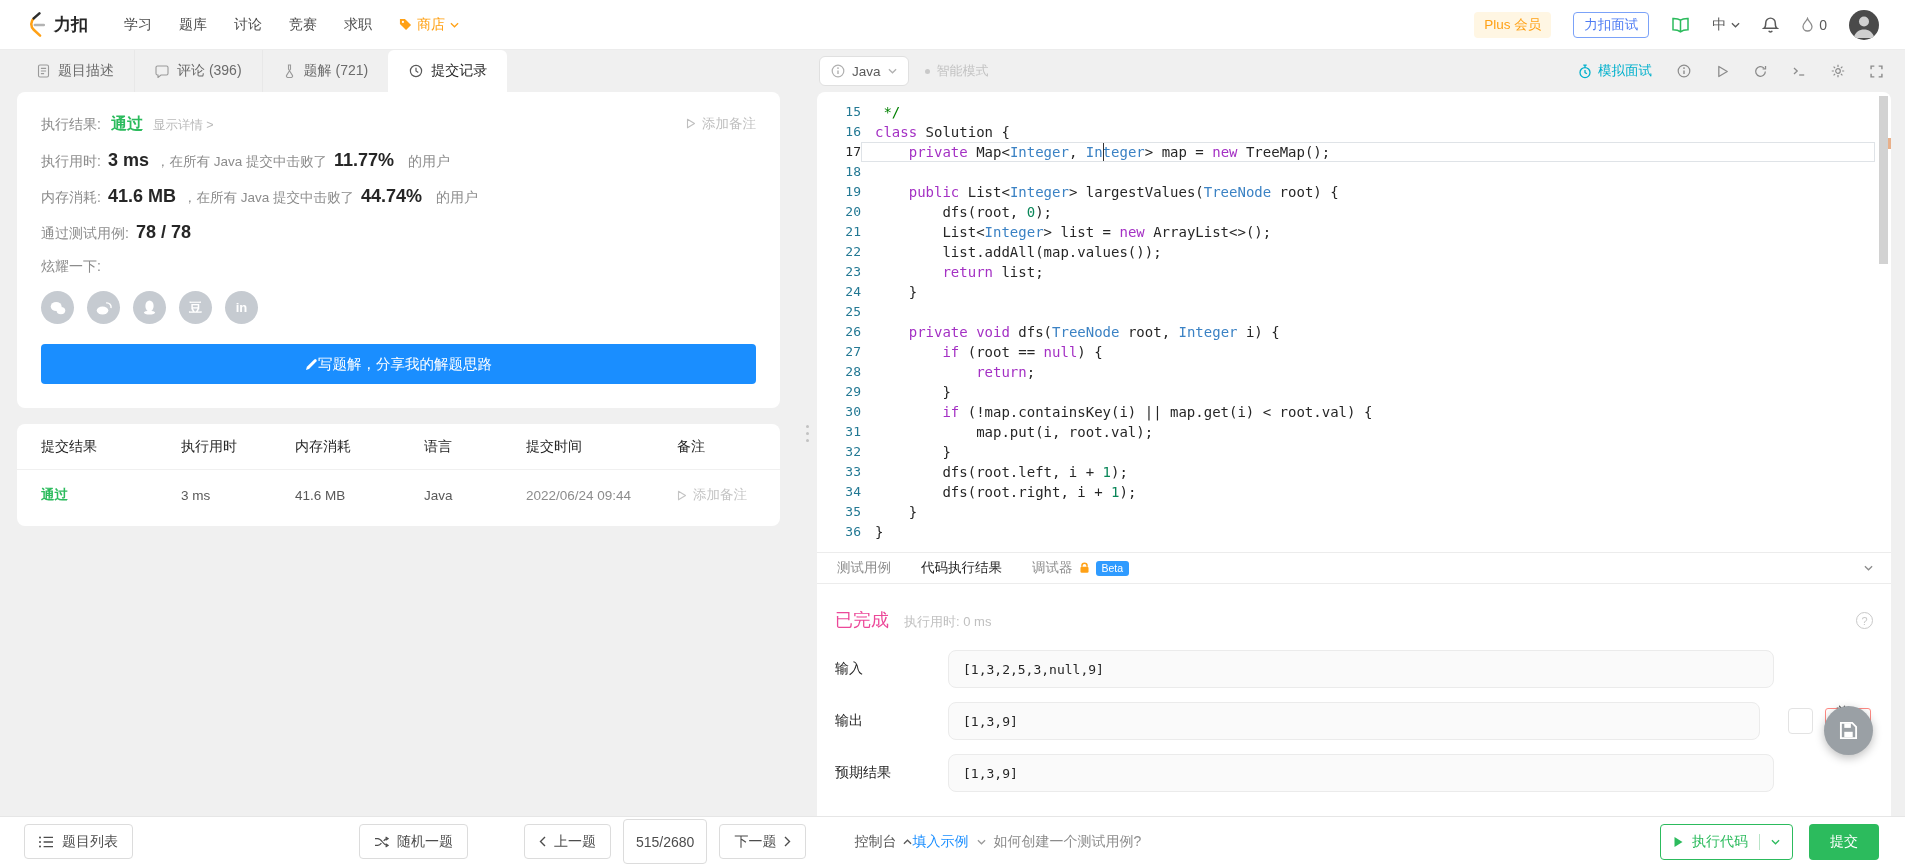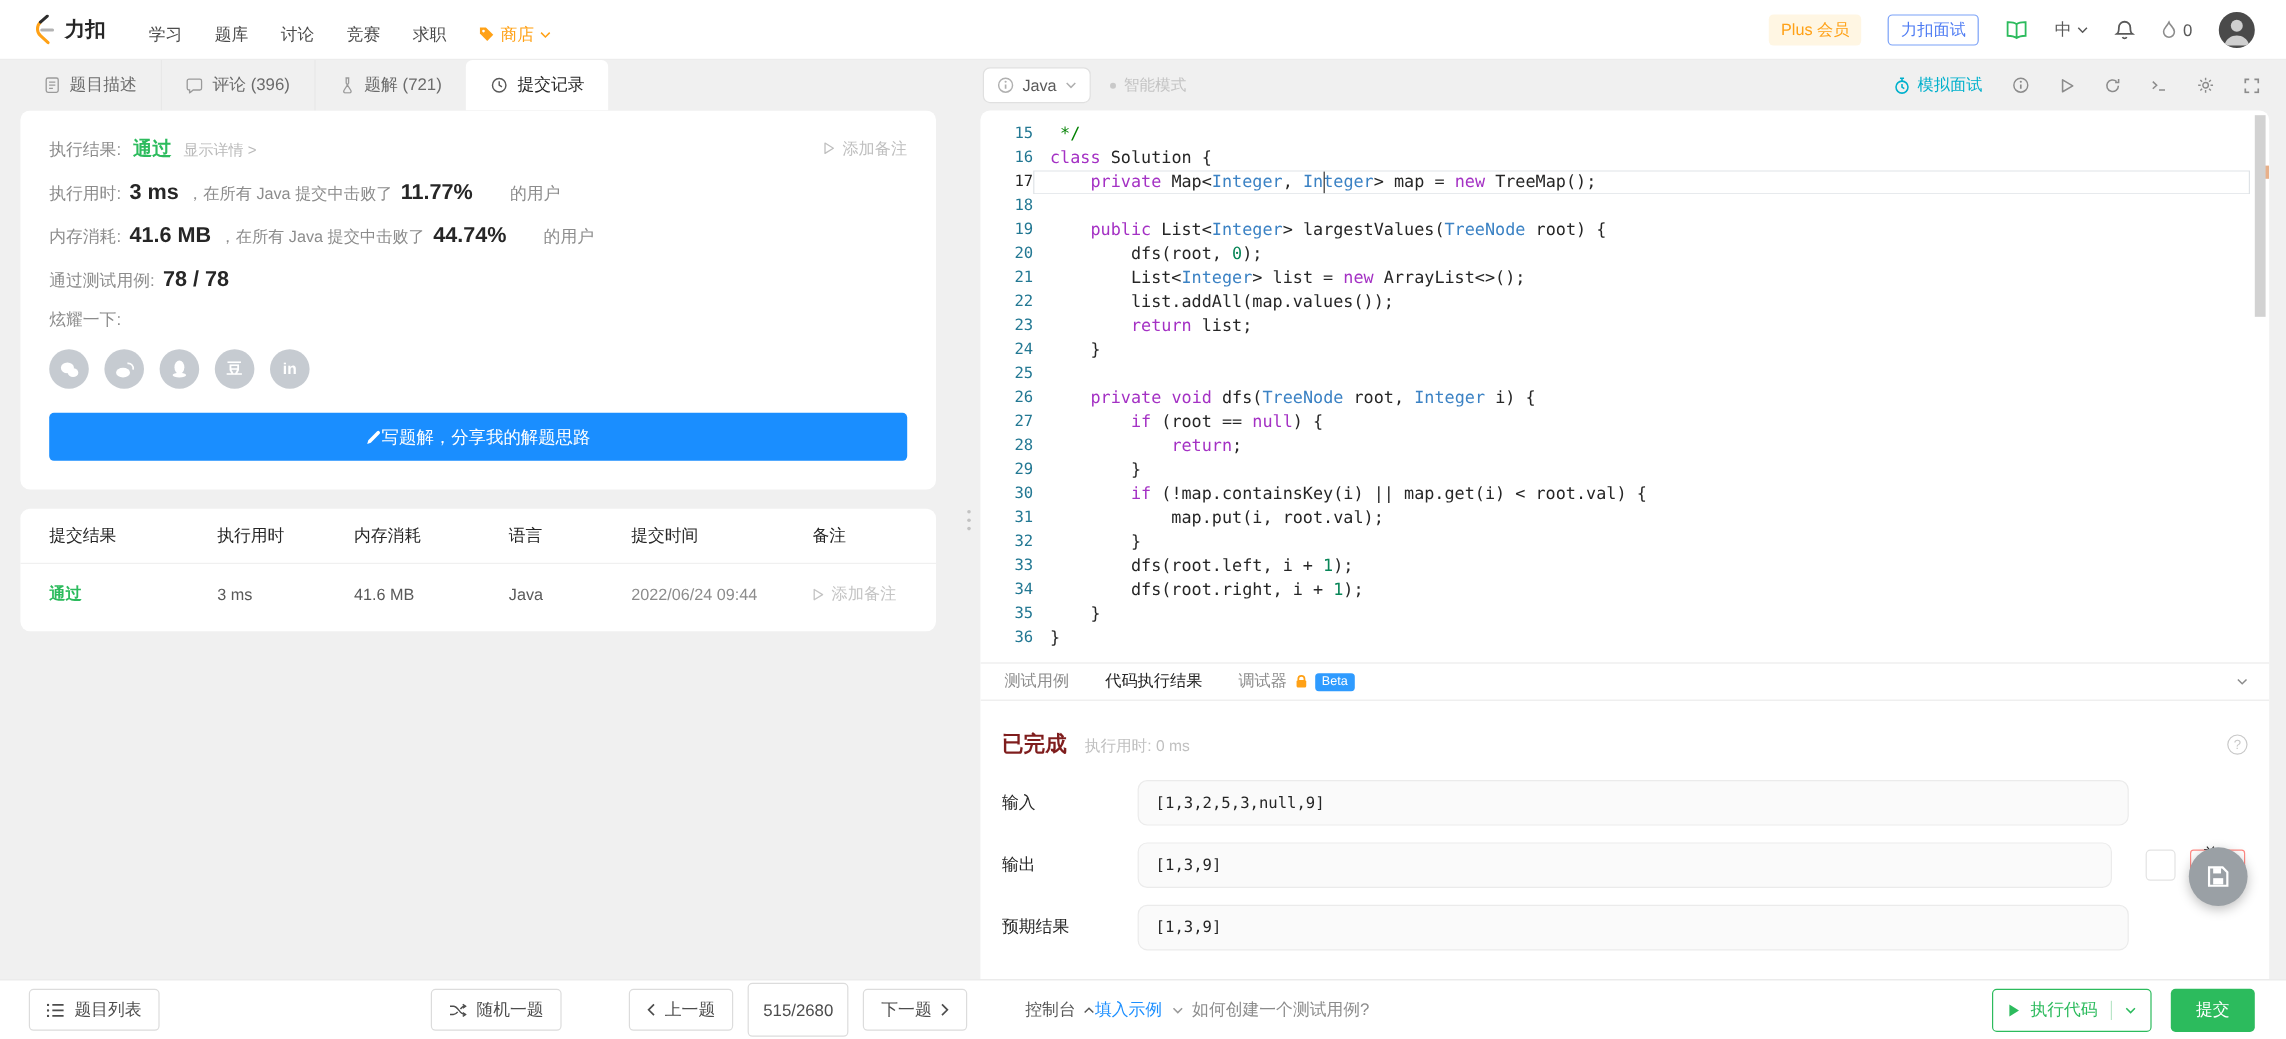--- a/index.html
+++ b/index.html
@@ -2,21 +2,21 @@
 <html><head>
 <meta charset="utf-8">
 <style>
 *{box-sizing:border-box;margin:0;padding:0}
 html,body{width:1905px;height:866px;overflow:hidden}
 body{font-family:"Liberation Sans","DejaVu Sans",sans-serif;background:#f0f0f0;color:#262626;font-size:14px}
 .app{display:flex;flex-direction:column;height:866px;position:relative}
 
 
 .navbar{height:50px;background:#fff;border-bottom:1px solid #ececec;display:flex;align-items:center;justify-content:space-between;padding:0 26px 0 24px;flex:0 0 auto}
-.nav-left{display:flex;align-items:flex-end}
+.nav-left{display:flex;align-items:center}
 .brand{display:flex;align-items:center;gap:8px;cursor:pointer}
 .brand-name{font-size:17px;font-weight:700;color:#262626}
 .nav-menu{display:flex;align-items:center;margin-left:36px;gap:27px}
 .nav-item{color:#4b4b4b;font-size:14px;cursor:pointer;text-decoration:none}
 .store{display:flex;align-items:center;gap:5px;margin-left:27px;color:#ffa116;cursor:pointer}
 .nav-right{display:flex;align-items:center;gap:22px}
 .plus-pill{background:#fff6e3;color:#ffa116;padding:4px 10px;border-radius:4px;font-size:13.5px;cursor:pointer}
 .interview-pill{border:1px solid #7ba2f8;color:#4d7bf3;background:#fff;padding:3px 10px;border-radius:4px;font-size:13.5px;cursor:pointer}
 .lang-switch{display:flex;align-items:center;gap:5px;color:#595959;cursor:pointer}
 .streak{display:flex;align-items:center;gap:5px;color:#595959}
@@ -35,21 +35,21 @@
 .left-scroll{flex:1;padding:0 17px;overflow:hidden}
 .card{background:#fff;border-radius:8px}
 .result-card{padding:22px 24px 24px}
 .rrow{display:flex;align-items:baseline;margin-bottom:15px}
 .lbl{color:#8c8c8c;font-size:14px}
 .cm{font-size:13.5px}
 .status-pass{color:#2cbb5d;font-size:16px;font-weight:600;margin-left:10px;text-decoration:none;cursor:pointer}
 .detail-link{color:#b9b9b9;font-size:12.5px;margin-left:10px;text-decoration:none;cursor:pointer}
 .add-note{margin-left:auto;color:#bfbfbf;font-size:13.5px;display:flex;align-items:center;gap:6px;cursor:pointer}
 .big{font-size:18px;font-weight:700;color:#262626;margin:0 7px}
-.suffix{margin-left:24px}
+.suffix{margin-left:7px}
 .share-row{display:flex;align-items:center;gap:13px;margin:6px 0 20px}
 .share-circle{width:33px;height:33px;border-radius:50%;background:#c6cbd1;display:flex;align-items:center;justify-content:center;cursor:pointer}
 .s-txt{color:#fff;font-size:13px;font-weight:700}
 .share-btn{width:100%;height:40px;border:none;border-radius:4px;background:#1a8eff;color:#fff;font-size:14.5px;display:flex;align-items:center;justify-content:center;gap:0;cursor:pointer;font-family:Liberation Mono, monospace}
 
 .table-card{margin-top:16px;padding-bottom:6px}
 .sub-head,.sub-row{display:grid;grid-template-columns:140px 114px 129px 102px 151px 1fr;align-items:center;padding-left:24px;padding-right:16px}
 .sub-head{height:46px;border-bottom:1px solid #f0f0f0}
 .sub-head .c{font-size:14px;color:#262626;font-weight:500}
 .sub-row{height:50px}
@@ -88,21 +88,21 @@
 .ruler-mark{position:absolute;right:0;top:46px;width:5px;height:11px;background:#e8b08a}
 
 .console-tabs{height:32px;border-top:1px solid #ececec;border-bottom:1px solid #ececec;display:flex;align-items:center;gap:30px;padding:0 20px;position:relative}
 .ctab{display:flex;align-items:center;gap:6px;font-size:13.5px;color:#8c8c8c;cursor:pointer}
 .ctab.active{color:#262626;font-weight:400}
 .beta{background:#2f9bff;color:#fff;font-size:10.5px;border-radius:3px;padding:1.5px 6px}
 .ctab-collapse{position:absolute;right:18px;color:#8c8c8c;cursor:pointer}
 
 .console-body{flex:1;position:relative;padding:24px 20px 0 18px}
 .c-status-row{display:flex;align-items:baseline}
-.c-status{font-size:18px;font-weight:700;color:#7f1d1d}
+.c-status{font-size:18px;font-weight:400;color:#ec4899}
 .c-run{margin-left:15px;color:#c0c0c0;font-size:13px}
 .q-ic{position:absolute;right:18px;top:28px;width:17px;height:17px;border:1.3px solid #c9c9c9;border-radius:50%;color:#c9c9c9;font-size:11px;display:flex;align-items:center;justify-content:center;cursor:pointer}
 .cfield{display:flex;align-items:center;margin-top:14px}
 .cfield:first-of-type{margin-top:18px}
 .cf-label{flex:0 0 113px;font-size:14px;color:#262626}
 .cf-box{width:826px;height:38px;background:#fafafa;border:1px solid #ebebeb;border-radius:8px;display:flex;align-items:center;padding:0 14px;font-family:"DejaVu Sans Mono","Liberation Mono",monospace;font-size:13px;color:#262626;cursor:text}
 .mini-box{width:26px;height:26px;background:#fff;border:1px solid #e3e3e3;border-radius:4px;margin-left:28px;cursor:pointer}
 .diff-btn{margin-left:12px;height:26px;padding:0 9px;border:1px solid #ff8a84;border-radius:3px;background:#fff;font-size:13px;color:#262626;display:flex;align-items:center;cursor:pointer}
 
 .float-save{position:absolute;left:1824px;top:706px;width:49px;height:49px;border-radius:50%;background:#9aa0a5;box-shadow:0 3px 10px rgba(0,0,0,.25);display:flex;align-items:center;justify-content:center;cursor:pointer;z-index:40}

